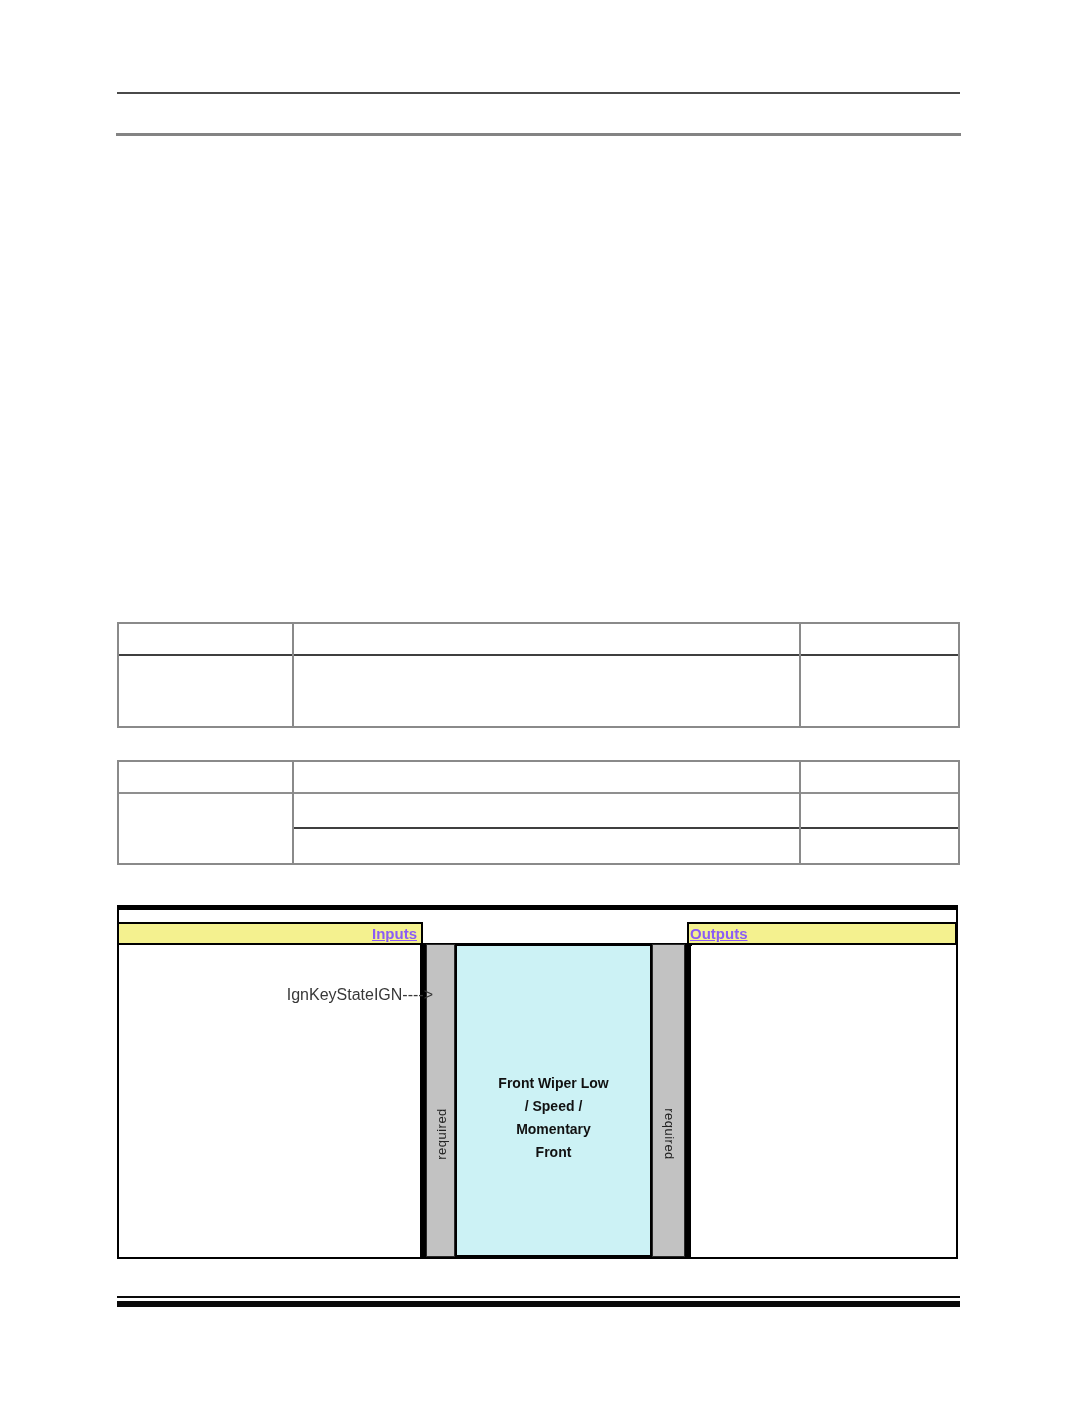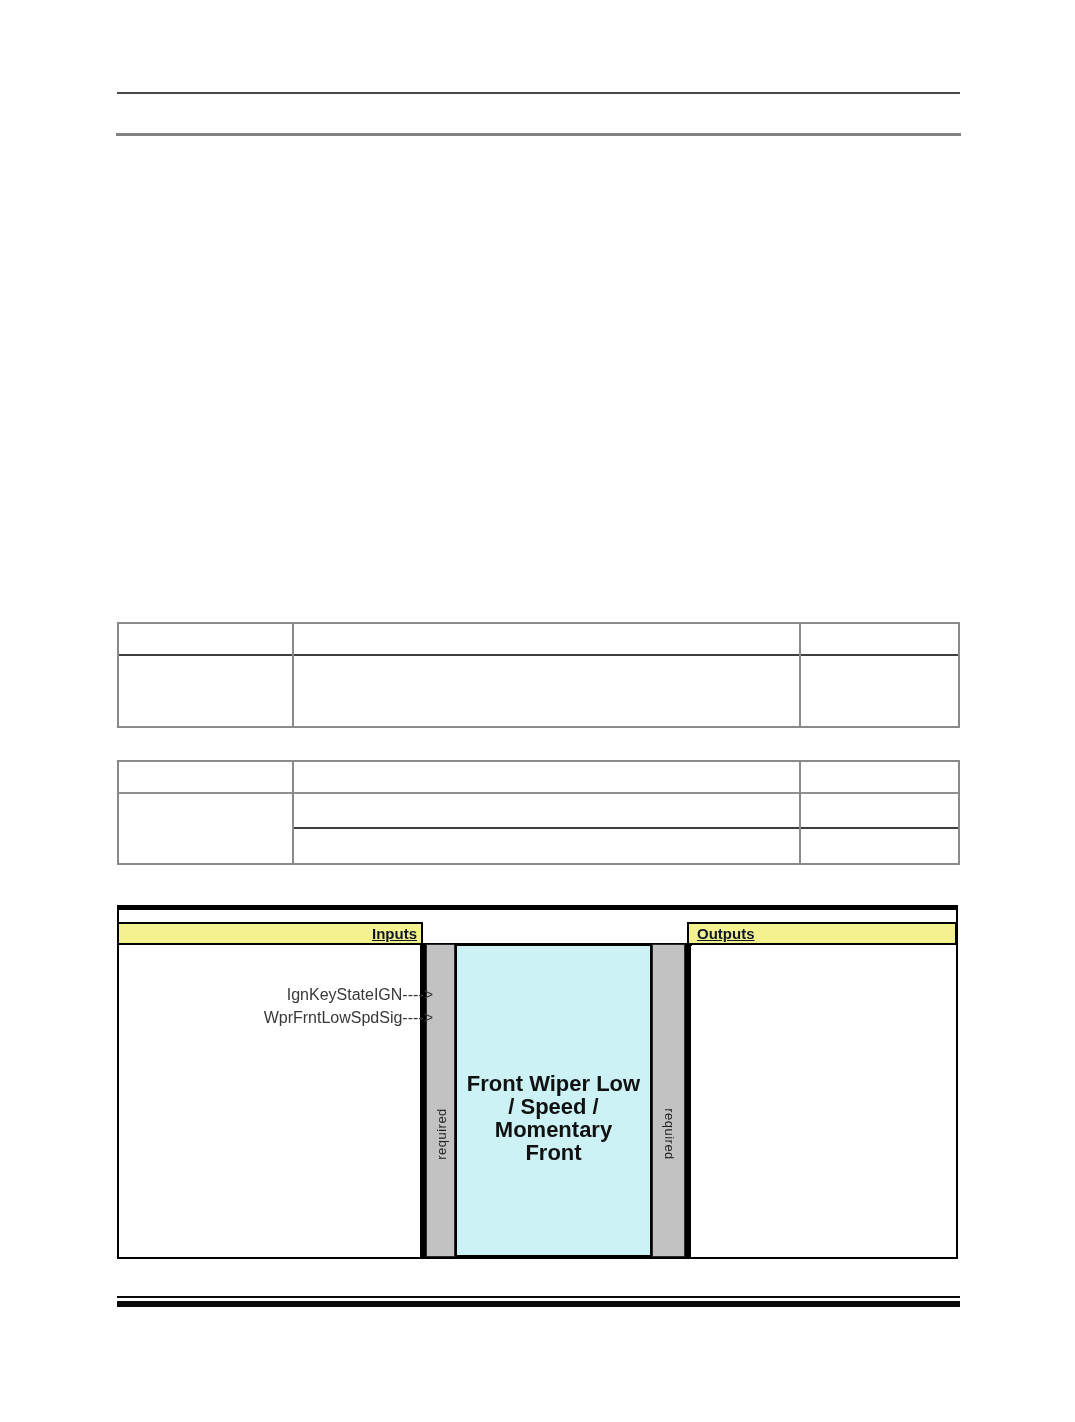--- a/index.html
+++ b/index.html
@@ -35,24 +35,24 @@
     position: absolute; left: 117px; top: 905px;
     width: 841px; height: 354px;
     border: 2px solid #000;
     border-top: 5px solid #000;
     background: #fff;
   }
   .banner {
     position: absolute; top: 12px; height: 23px;
     border: 2px solid #000;
     font-size: 15px; font-weight: bold; text-decoration: underline;
-    color: #0f172a; line-height: 19px;
+    color: #8b5cf6; line-height: 19px;
   }
   .banner-inputs  { left: -2px;  width: 306px; text-align: right; padding-right: 4px; }
-  .banner-outputs { left: 568px; width: 270px; text-align: left;  padding-left: 8px; }
+  .banner-outputs { left: 568px; width: 270px; text-align: left;  padding-left: 1px; }
 
   .mid-cap { position: absolute; left: 301px; top: 33px; width: 272px; height: 3px; background: #000; }
   .vline { position: absolute; top: 33px; bottom: 0; width: 6px; background: #000; }
   .vline-left  { left: 301px; }
   .vline-right { left: 566px; }
 
   .gray-bar {
     position: absolute; top: 34px; bottom: 0;
     border: 1px solid #2a2a2a;
   }
@@ -65,21 +65,21 @@
     letter-spacing: 0.5px;
   }
   .req-ccw { transform: translate(-50%, -50%) rotate(-90deg); }
   .req-cw  { transform: translate(-50%, -50%) rotate(90deg); }
 
   .cyan-block {
     position: absolute; left: 336px; top: 34px; bottom: 0; width: 197px;
     border: 2px solid #000;
     padding-top: 126px;
     text-align: center;
-    font-size: 22px; font-weight: bold; color: #111;
+    font-size: 14px; font-weight: bold; color: #111;
     line-height: 23px;
   }
 
   .signals {
     position: absolute;
     font-size: 16px; line-height: 22.5px; color: #383838;
     white-space: nowrap;
   }
   .signals-in  { left: 20px;  top: 74px; width: 294px; text-align: right; }
   .signals-out { left: 577px; top: 92px; width: 260px; text-align: left; overflow: hidden; }
@@ -124,20 +124,19 @@
     <div>Momentary</div>
     <div>Front</div>
   </div>
 
   <div class="gray-bar gray-bar-right" style="background: rgb(194, 194, 194);">
     <span class="req-text req-cw">required</span>
   </div>
 
   <div class="signals signals-in">
     <div>IgnKeyStateIGN----&gt;</div>
-    <div>WprFrntLowSpdSig----&gt;</div>
   </div>
 
 
 </div>
 
 <div class="rule rule-bottom-1"></div>
 <div class="rule rule-bottom-2"></div>
 
 </body></html>

